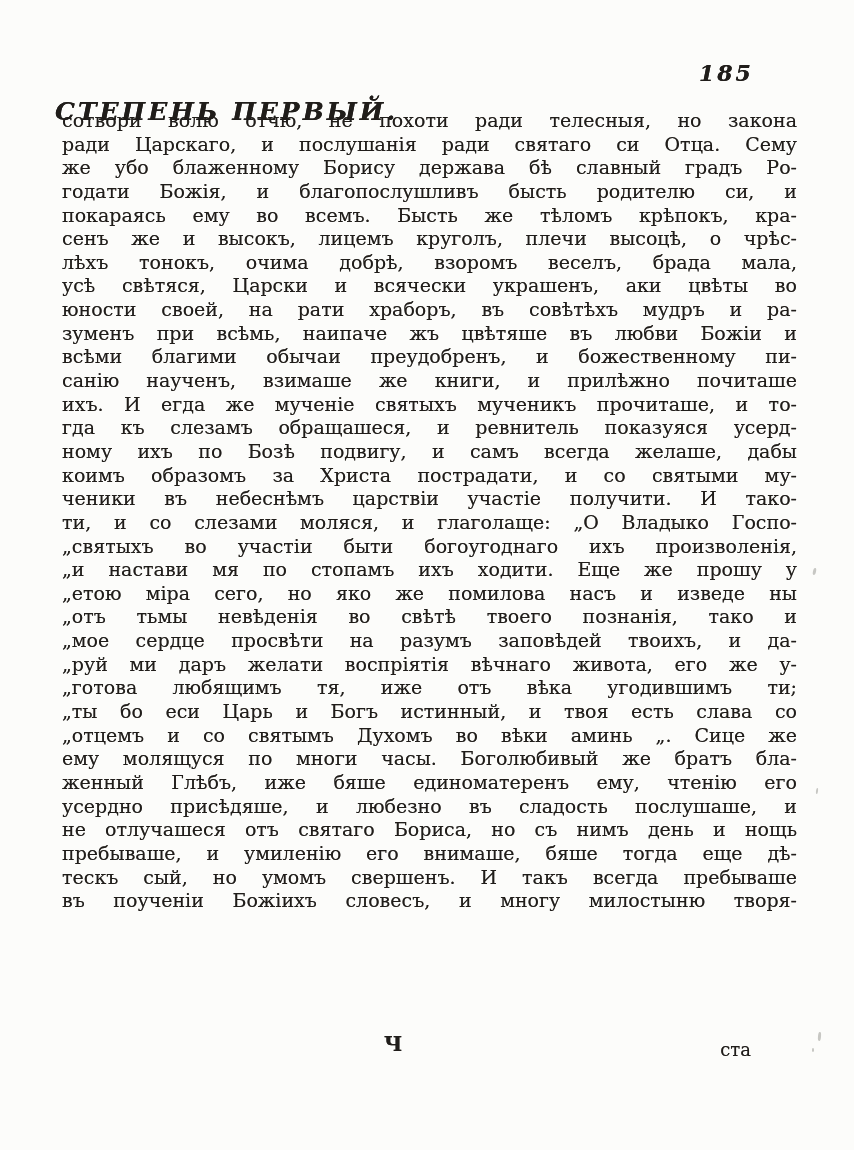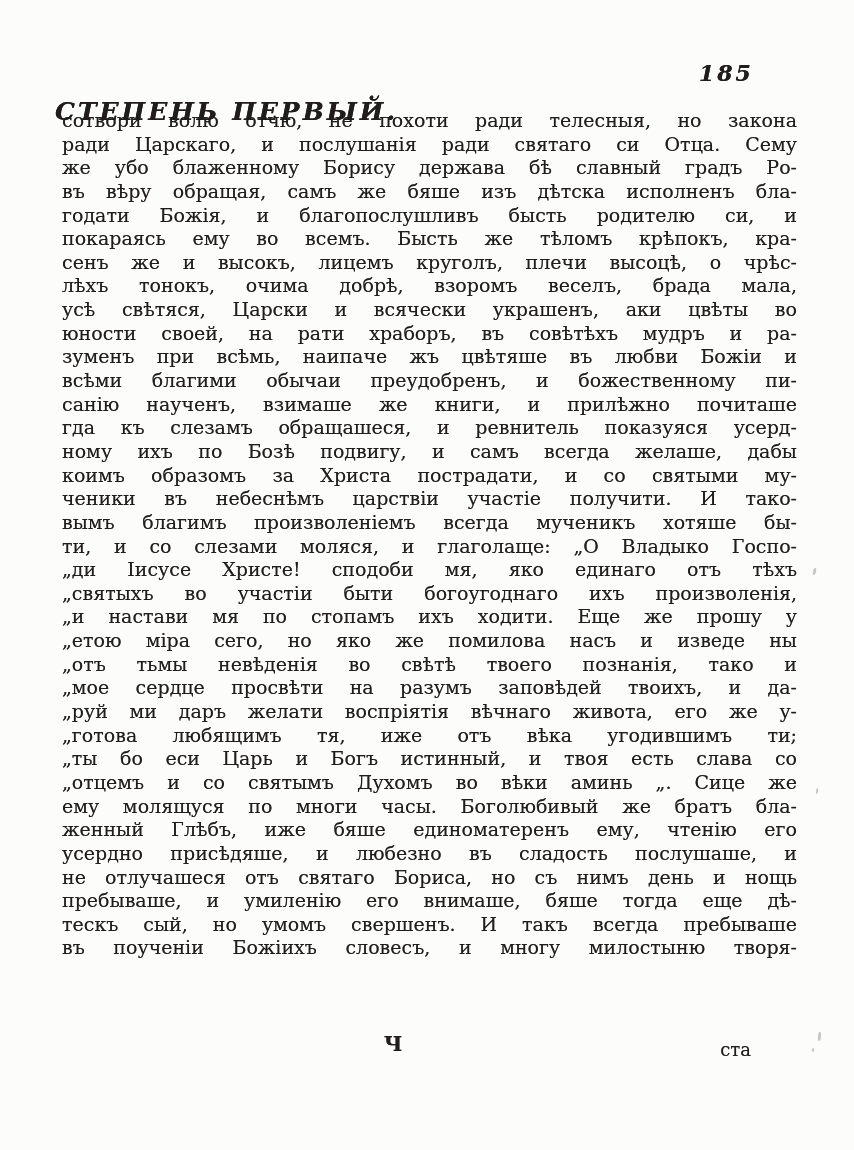--- a/index.html
+++ b/index.html
@@ -79,37 +79,35 @@
 <div class="page">
 
   <div class="running-title">СТЕПЕНЬ ПЕРВЫЙ.</div>
 
   <div class="page-number">185</div>
 
   <div class="body-text">
       <div class="line">сотвори волю отчю, не похоти ради телесныя, но закона</div>
       <div class="line">ради Царскаго, и послушанія ради святаго си Отца.  Сему</div>
       <div class="line">же убо блаженному Борису держава бѣ славный градъ Ро-</div>
-      <div class="line">въ вѣру обращая, самъ же бяше изъ дѣтска исполненъ бла-</div>
       <div class="line">годати Божія, и благопослушливъ бысть родителю си, и</div>
       <div class="line">покараясь ему во всемъ.  Бысть же тѣломъ крѣпокъ, кра-</div>
       <div class="line">сенъ же и высокъ, лицемъ круголъ, плечи высоцѣ, о чрѣс-</div>
       <div class="line">лѣхъ тонокъ, очима добрѣ, взоромъ веселъ, брада мала,</div>
       <div class="line">усѣ свѣтяся, Царски и всячески украшенъ, аки цвѣты во</div>
       <div class="line">юности своей, на рати храборъ, въ совѣтѣхъ мудръ и ра-</div>
       <div class="line">зуменъ при всѣмь, наипаче жъ цвѣтяше въ любви Божіи и</div>
       <div class="line">всѣми благими обычаи преудобренъ, и божественному пи-</div>
       <div class="line">санію наученъ, взимаше же книги, и прилѣжно почиташе</div>
+      <div class="line">ихъ. И егда же мученіе святыхъ мученикъ прочиташе, и то-</div>
       <div class="line">гда къ слезамъ обращашеся, и ревнитель показуяся усерд-</div>
       <div class="line">ному ихъ по Бозѣ подвигу, и самъ всегда желаше, дабы</div>
       <div class="line">коимъ образомъ за Христа пострадати, и со святыми му-</div>
       <div class="line">ченики въ небеснѣмъ царствіи участіе получити.  И тако-</div>
-      <div class="line">вымъ благимъ произволеніемъ всегда мученикъ хотяше бы-</div>
       <div class="line">ти, и со слезами моляся, и глаголаще: „О Владыко Госпо-</div>
-      <div class="line">„ди Іисусе Христе! сподоби мя, яко единаго отъ тѣхъ</div>
       <div class="line">„святыхъ во участіи быти богоугоднаго ихъ произволенія,</div>
       <div class="line">„и настави мя по стопамъ ихъ ходити.  Еще же прошу у</div>
       <div class="line">„етою міра сего, но яко же помилова насъ и изведе ны</div>
       <div class="line">„отъ тьмы невѣденія во свѣтѣ твоего познанія, тако и</div>
       <div class="line">„мое сердце просвѣти на разумъ заповѣдей твоихъ, и да-</div>
       <div class="line">„руй ми даръ желати воспріятія вѣчнаго живота, его же у-</div>
       <div class="line">„готова любящимъ тя, иже отъ вѣка угодившимъ ти;</div>
       <div class="line">„ты бо еси Царь и Богъ истинный, и твоя есть слава со</div>
       <div class="line">„отцемъ и со святымъ Духомъ во вѣки аминь „.  Сице же</div>
       <div class="line">ему молящуся по многи часы.  Боголюбивый же братъ бла-</div>

